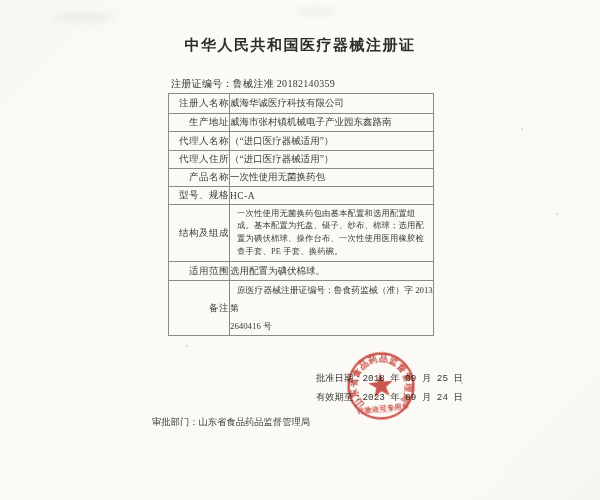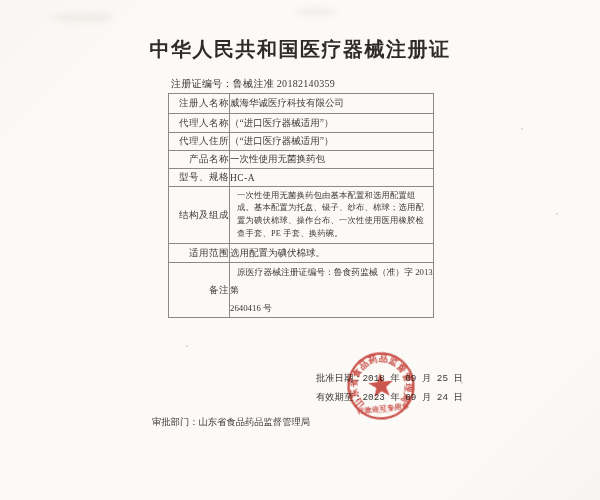--- a/index.html
+++ b/index.html
@@ -7,21 +7,21 @@
     background:#f3f2ef;
     font-family:"Liberation Serif","DejaVu Serif",serif;
     position:relative;overflow:hidden;
   }
   .page{
     position:absolute;inset:0;
     background:linear-gradient(135deg,#f7f6f2 0%,#fbfaf7 18%,#fbfaf7 82%,#f6f5f1 100%);
   }
   .title{
     position:absolute;left:0;right:0;top:36px;margin:0;
-    text-align:center;font-size:20px;font-weight:700;
+    text-align:center;font-size:15px;font-weight:700;
     letter-spacing:1.5px;color:#2e2c2a;
   }
   .regno{
     position:absolute;left:171px;top:77px;
     font-size:10px;color:#3a3836;letter-spacing:.3px;
   }
   table.cert{
     position:absolute;left:168px;top:93px;width:266px;
     border-collapse:collapse;table-layout:fixed;
     font-size:9.5px;color:#3c3a38;
@@ -64,20 +64,24 @@
 
   <h1 class="title">中华人民共和国医疗器械注册证</h1>
 
   <div class="regno"><span>注册证编号：</span><span>鲁械注准 20182140359</span></div>
 
   <table class="cert">
     <tbody>
       <tr class="r1">
           <td class="lbl">注册人名称</td>
           <td class="val">威海华诚医疗科技有限公司</td>
+        </tr>
+      <tr class="r3">
+          <td class="lbl">生产地址</td>
+          <td class="val">威海市张村镇机械电子产业园东鑫路南</td>
         </tr>
       <tr class="r4">
           <td class="lbl">代理人名称</td>
           <td class="val">（“进口医疗器械适用”）</td>
         </tr>
       <tr class="r5">
           <td class="lbl">代理人住所</td>
           <td class="val">（“进口医疗器械适用”）</td>
         </tr>
       <tr class="r6">

